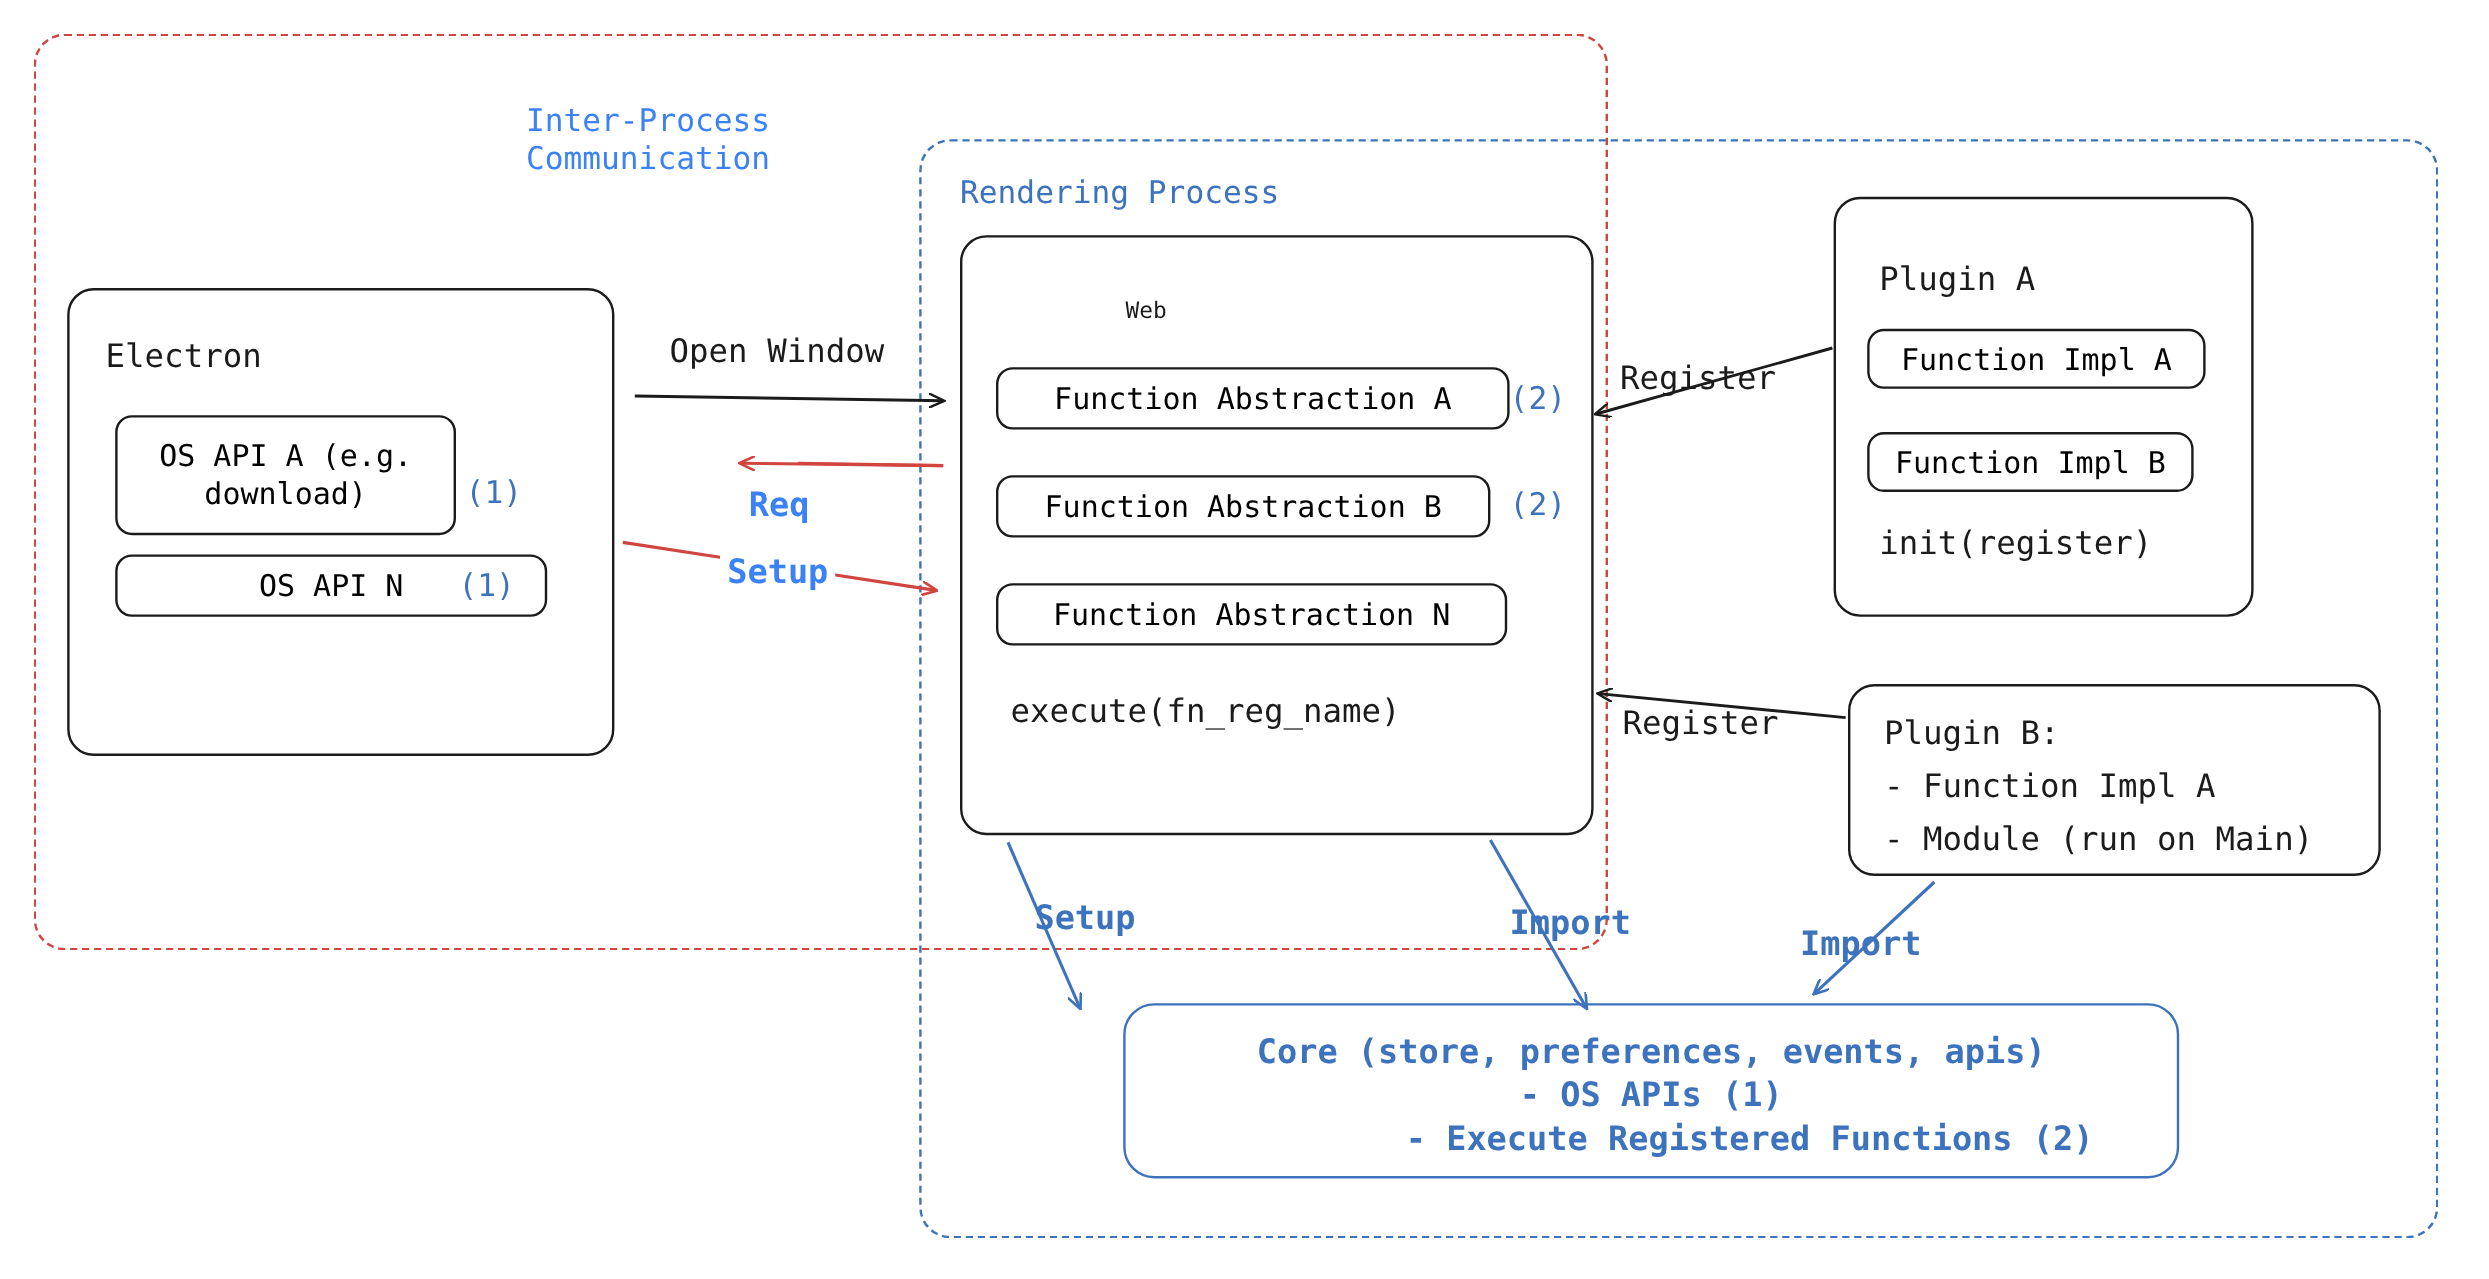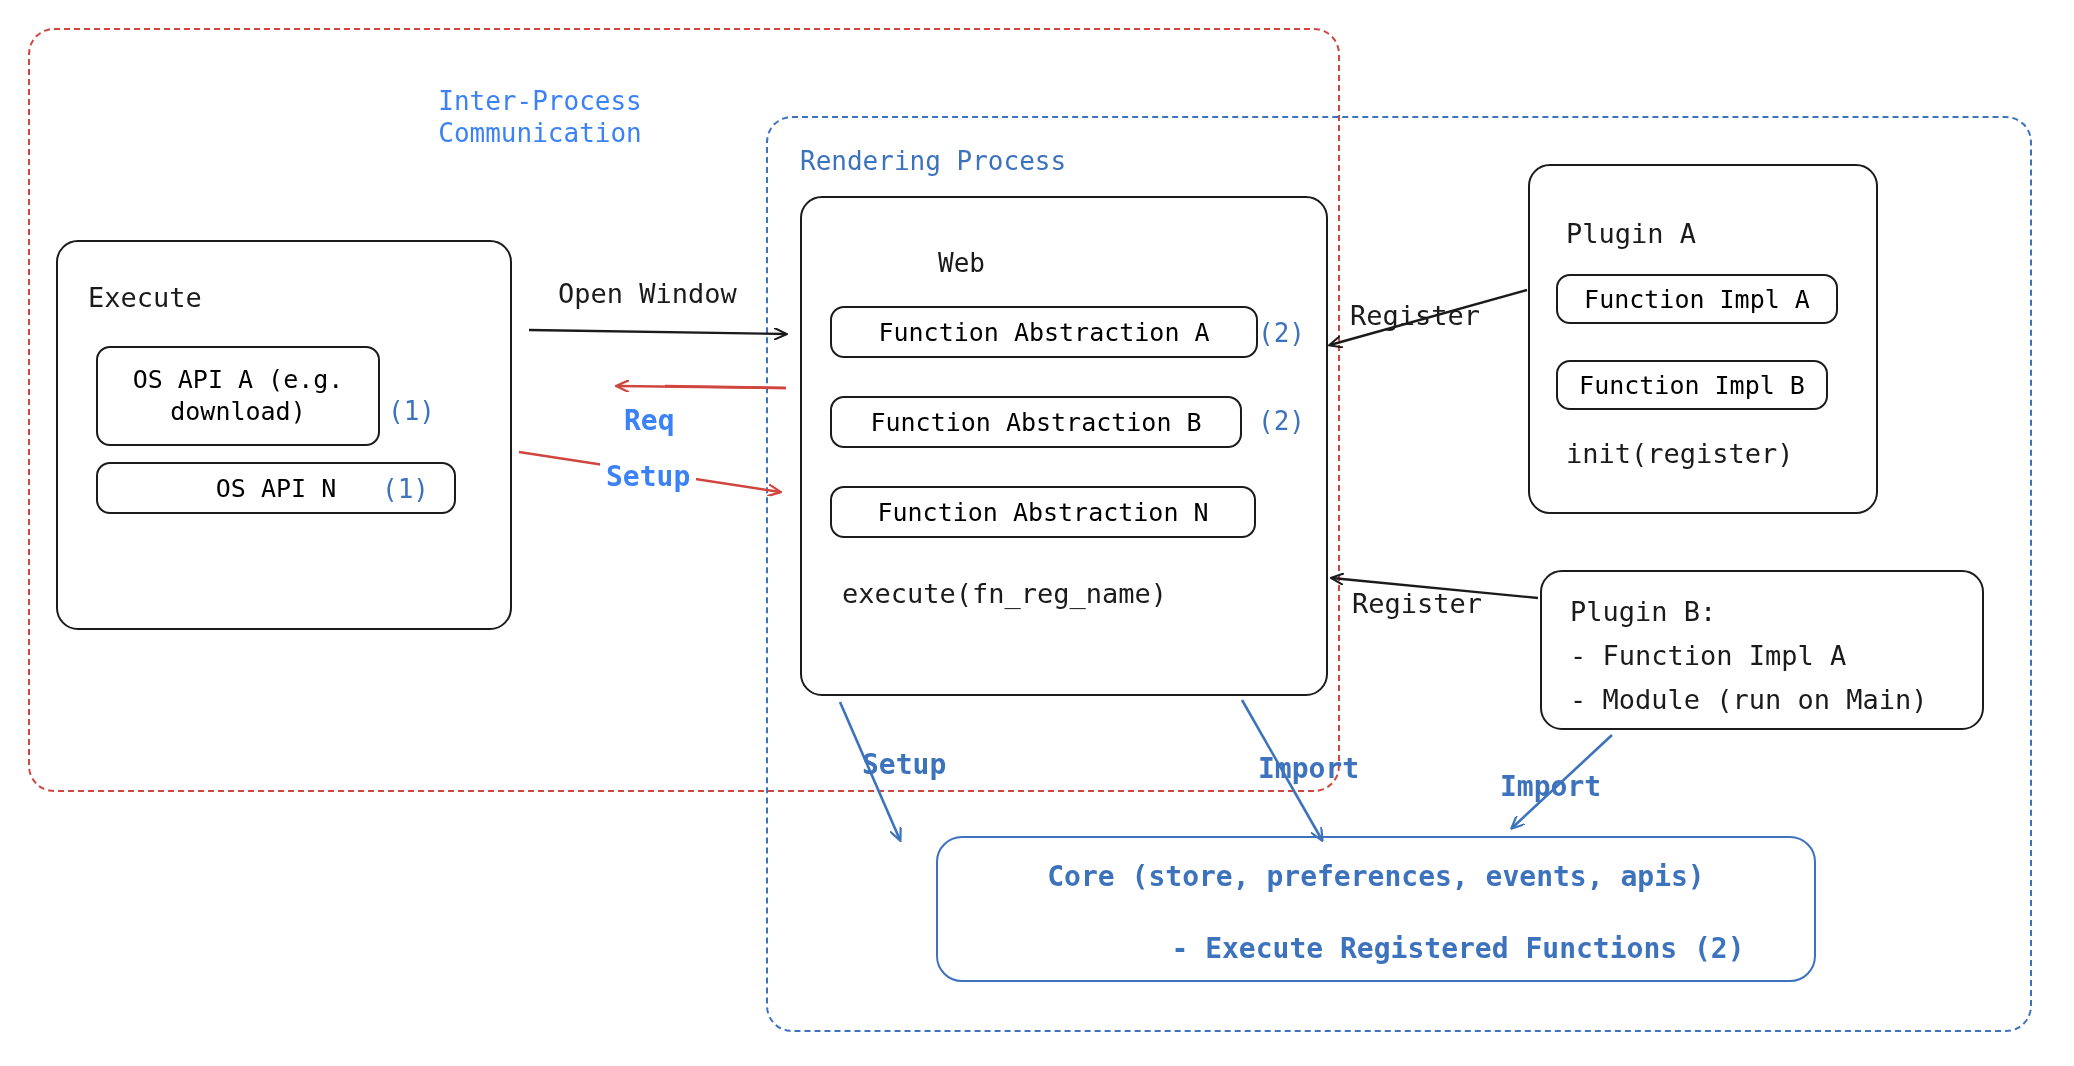--- a/index.html
+++ b/index.html
@@ -74,36 +74,36 @@
 
   <div class="dashed-blue" style="left:766px; top:116px; width:1266px; height:916px;"></div>
 
   <div class="label red-text ctr" style="left:420px; top:86px; width:240px; font-size:26px;">Inter-Process
 Communication</div>
 
   <div class="label blue-text" style="left:800px; top:146px; font-size:26px;">Rendering Process</div>
 
   <div class="box" style="left:56px; top:240px; width:456px; height:390px;"></div>
 
-  <div class="label" style="left:88px; top:282px; font-size:27px;">Execute</div>
+  <div class="label" style="left:88px; top:282px; font-size:27px;">Electron</div>
 
   <div class="inner-box" style="left:96px; top:346px; width:284px; height:100px;">
     <span style="font-size:25px; line-height:1.3; white-space:pre;">OS API A (e.g.
 download)</span>
   </div>
   <div class="label blue-text" style="left:388px; top:396px; font-size:26px;">(1)</div>
 
   <div class="inner-box" style="left:96px; top:462px; width:360px; height:52px;">
     <span style="font-size:25px;">OS API N</span>
   </div>
   <div class="label blue-text" style="left:382px; top:474px; font-size:26px;">(1)</div>
 
   <div class="box" style="left:800px; top:196px; width:528px; height:500px;"></div>
 
-  <div class="label" style="left:938px; top:248px; font-size:26px;">Web</div>
+  <div class="label" style="left:938px; top:248px; font-size:19px;">Web</div>
 
   <div class="inner-box" style="left:830px; top:306px; width:428px; height:52px;">
     <span style="font-size:25px;">Function Abstraction A</span>
   </div>
   <div class="label blue-text" style="left:1258px; top:318px; font-size:26px;">(2)</div>
 
   <div class="inner-box" style="left:830px; top:396px; width:412px; height:52px;">
     <span style="font-size:25px;">Function Abstraction B</span>
   </div>
   <div class="label blue-text" style="left:1258px; top:406px; font-size:26px;">(2)</div>
@@ -131,20 +131,21 @@
   <div class="box" style="left:1540px; top:570px; width:444px; height:160px;"></div>
 
   <div class="label" style="left:1570px; top:596px; font-size:27px;">Plugin B:</div>
   <div class="label" style="left:1570px; top:640px; font-size:27px;">- Function Impl A</div>
   <div class="label" style="left:1570px; top:684px; font-size:27px;">- Module (run on Main)</div>
 
   <div style="position:absolute; left:936px; top:836px; width:880px; height:146px;
               box-sizing:border-box; border:2.5px solid #3d72bd; border-radius:26px;"></div>
 
   <div class="label blue-text bold ctr" style="left:936px; top:860px; width:880px; font-size:28px;">Core (store, preferences, events, apis)</div>
+  <div class="label blue-text bold ctr" style="left:936px; top:896px; width:880px; font-size:28px;">- OS APIs (1)</div>
   <div class="label blue-text bold ctr" style="left:936px; top:932px; width:1044px; font-size:28px;">- Execute Registered Functions (2)</div>
 
   <svg class="layer" viewBox="0 0 2074 1066">
     <defs>
       <marker id="ah-black" markerWidth="14" markerHeight="12" refX="12" refY="6" orient="auto" markerUnits="userSpaceOnUse">
         <path d="M0,0 L13,6 L0,12" fill="none" stroke="#1b1b1b" stroke-width="2"></path>
       </marker>
       <marker id="ah-red" markerWidth="14" markerHeight="12" refX="12" refY="6" orient="auto" markerUnits="userSpaceOnUse">
         <path d="M0,0 L13,6 L0,12" fill="none" stroke="#d1453f" stroke-width="2.2"></path>
       </marker>

